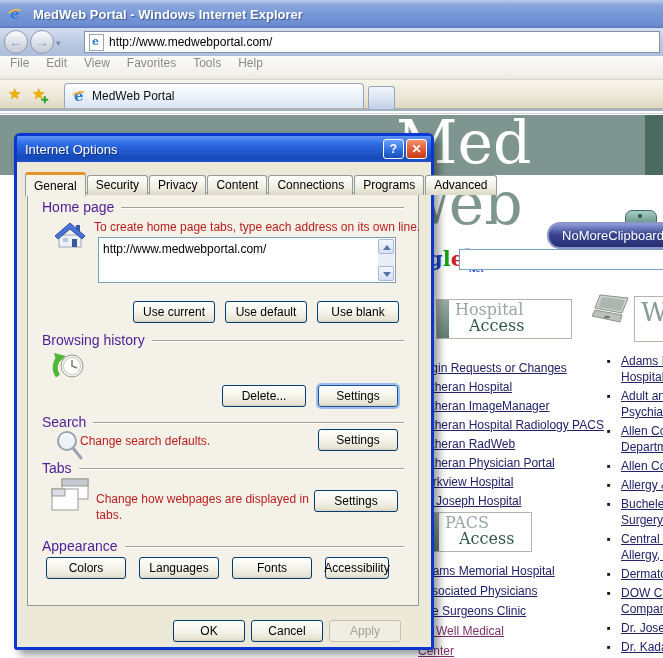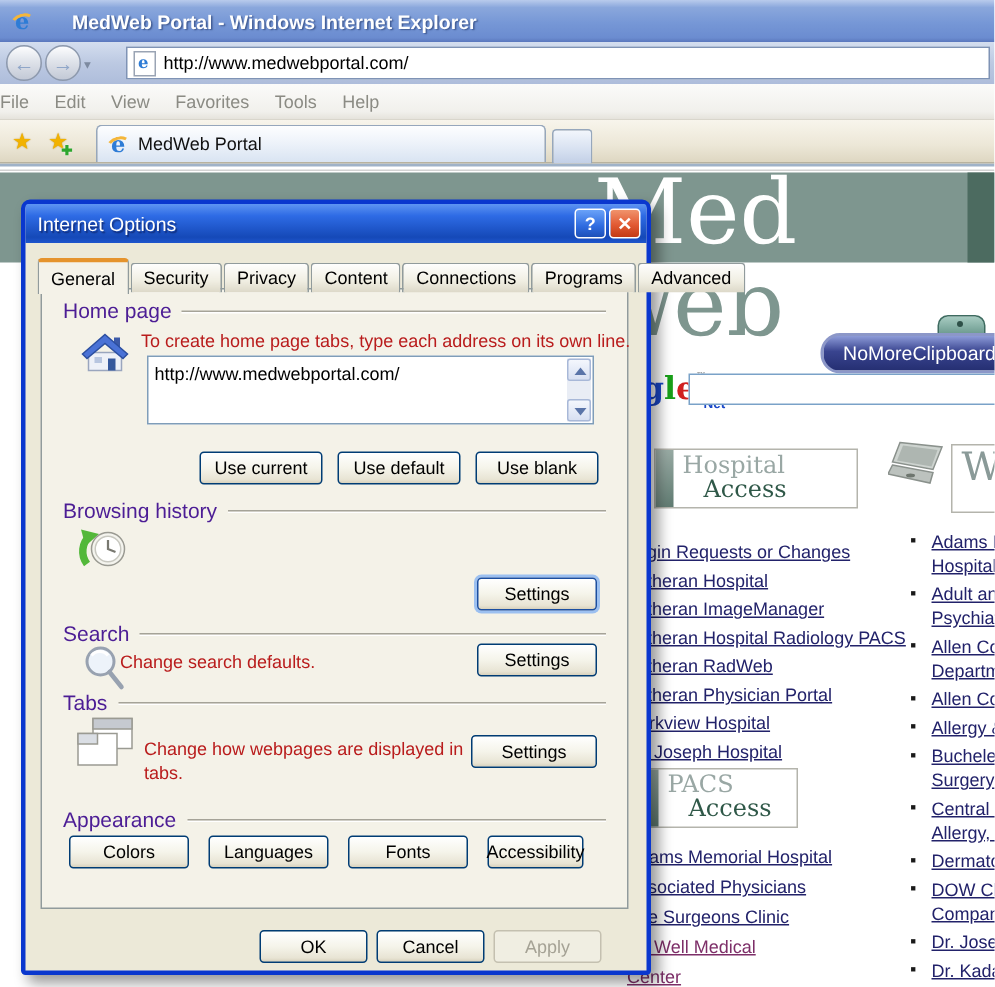--- a/index.html
+++ b/index.html
@@ -4,35 +4,35 @@
 <style>
   html,body{margin:0;padding:0}
   body{width:663px;height:658px;overflow:hidden;position:relative;background:#fff;
        font-family:"Liberation Sans",sans-serif;-webkit-font-smoothing:antialiased}
   .abs{position:absolute}
 
   
   .titlebar{position:absolute;left:0;top:0;width:663px;height:28px;
     background:linear-gradient(180deg,#b9cbec 0%,#8aa7dc 18%,#7697d6 55%,#6b8cd0 90%,#5a77bd 100%);
     display:flex;align-items:center;box-sizing:border-box;padding-left:7px}
-  .titlebar .ttl{color:#fff;font-weight:bold;font-size:13px;margin-left:25px;
+  .titlebar .ttl{color:#fff;font-weight:bold;font-size:13px;margin-left:10px;
     text-shadow:1px 1px 1px rgba(20,40,90,.55);white-space:nowrap}
   .addressrow{position:absolute;left:0;top:28px;width:663px;height:28px;
     background:linear-gradient(180deg,#d4deef 0%,#bcc9e2 50%,#aebddb 100%)}
   .navcircle{position:absolute;top:2px;width:24px;height:24px;border-radius:50%;
     background:linear-gradient(180deg,#fdfdfe 0%,#dfe3ea 45%,#c3c9d6 100%);
     border:1px solid #8d99ad;display:flex;align-items:center;justify-content:center;
     color:#8fa6c8;font-size:14px;font-weight:bold;box-sizing:border-box}
   .navcaret{position:absolute;left:56px;top:10px;color:#7d8aa0;font-size:9px}
   .addrfield{position:absolute;left:84px;top:3px;width:576px;height:22px;background:#fff;
     border:1px solid #7f93b5;display:flex;align-items:center;padding-left:4px;box-sizing:border-box;gap:5px}
   .addrfield .url{font-size:12px;color:#000;white-space:nowrap}
   .menubar{position:absolute;left:0;top:56px;width:663px;height:24px;
     background:linear-gradient(180deg,#fbfbfa 0%,#f1f0ec 80%,#e6e4dd 100%);
-    border-bottom:1px solid #d9d6cc;display:flex;align-items:center;gap:17px;box-sizing:border-box}
+    border-bottom:1px solid #d9d6cc;display:flex;gap:17px;padding-left:10px;box-sizing:border-box}
   .menubar span{font-size:12px;color:#8b8b84}
   .cmdrow{position:absolute;left:0;top:80px;width:663px;height:28px;
     background:linear-gradient(180deg,#f8f5ec 0%,#ece7d7 60%,#ded7c2 100%);
     border-bottom:1px solid #b8b29e}
   .star{position:absolute;top:5px;font-size:15px;color:#f2b200;text-shadow:0 0 1px #b88400}
   .starplus .plus{position:absolute;right:-3px;bottom:-2px;font-size:9px;color:#2ea62e;font-weight:bold;text-shadow:0 0 1px #fff}
   .btab{position:absolute;left:64px;top:3px;width:300px;height:25px;
     background:linear-gradient(180deg,#fdfeff 0%,#eef3fa 45%,#d9e4f2 100%);
     border:1px solid #96a7bc;border-bottom:none;border-radius:4px 4px 0 0;
     display:flex;align-items:center;gap:5px;padding-left:6px;box-sizing:border-box}
@@ -374,20 +374,21 @@
         <span class="gl">Browsing history</span>
           <span class="ln"></span>
       </div>
       <svg class="abs" style="left:24px;top:156px" width="34" height="34" viewBox="0 0 34 34">
         <path d="M6 27 A 14 14 0 0 1 8 8" stroke="#53b83a" stroke-width="5" fill="none"></path>
         <polygon points="2,4 14,7 5,15" fill="#53b83a"></polygon>
         <circle cx="20" cy="17" r="11" fill="#f4f4ee" stroke="#9a9a92"></circle>
         <circle cx="20" cy="17" r="8.5" fill="#ffffff" stroke="#c8c8c0"></circle>
         <path d="M20 11 L20 17 L25 19" stroke="#787870" stroke-width="1.5" fill="none"></path>
       </svg>
+      <div class="xpbtn" style="left:194px;top:192px;width:84px">Delete...</div>
       <div class="xpbtn focusd" style="left:290px;top:192px;width:80px">Settings</div>
 
       <div class="grouprow" style="top:221px">
         <span class="gl">Search</span>
           <span class="ln"></span>
       </div>
       <svg class="abs" style="left:26px;top:236px" width="30" height="32" viewBox="0 0 30 32">
         <circle cx="13" cy="12" r="9" fill="#edf3fa" stroke="#98a2b0" stroke-width="2"></circle>
         <path d="M7 8 A 7 7 0 0 1 18 8" stroke="#ffffff" stroke-width="2" fill="none"></path>
         <line x1="19" y1="19" x2="27" y2="29" stroke="#98a2b0" stroke-width="3" stroke-linecap="round"></line>

